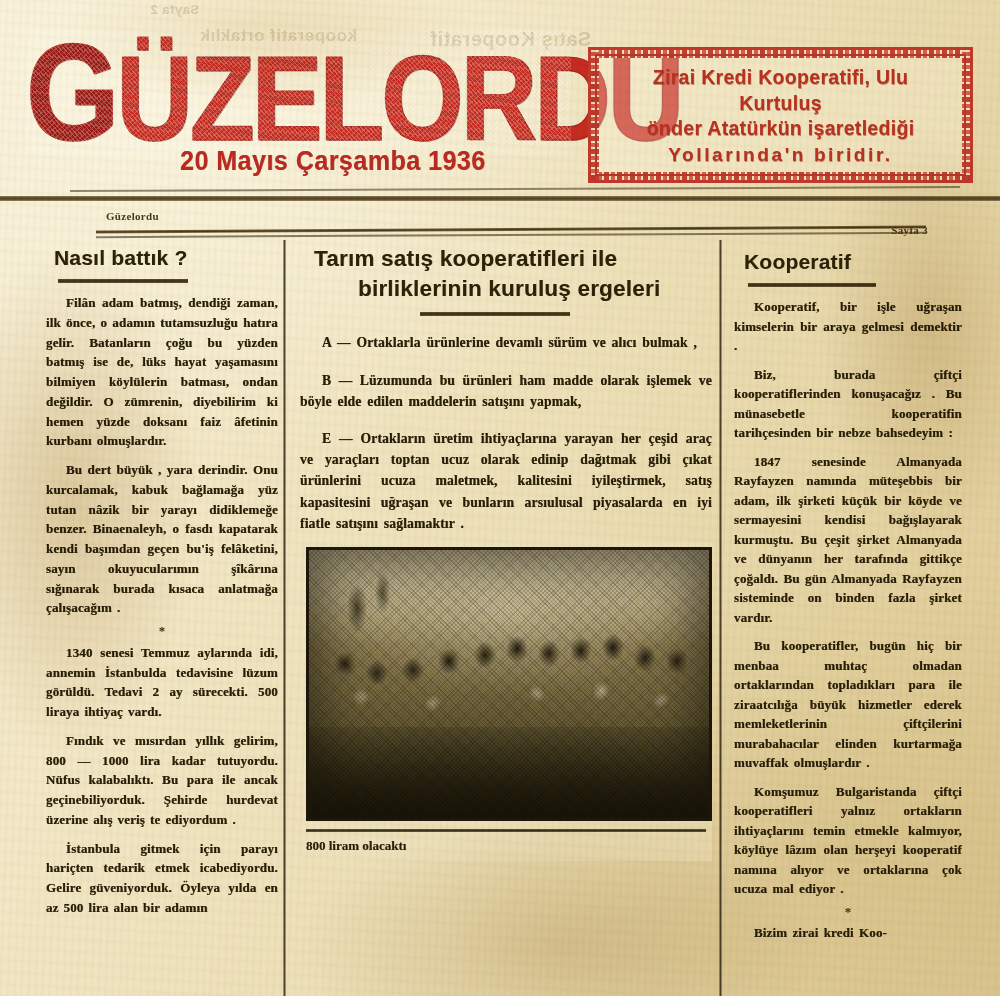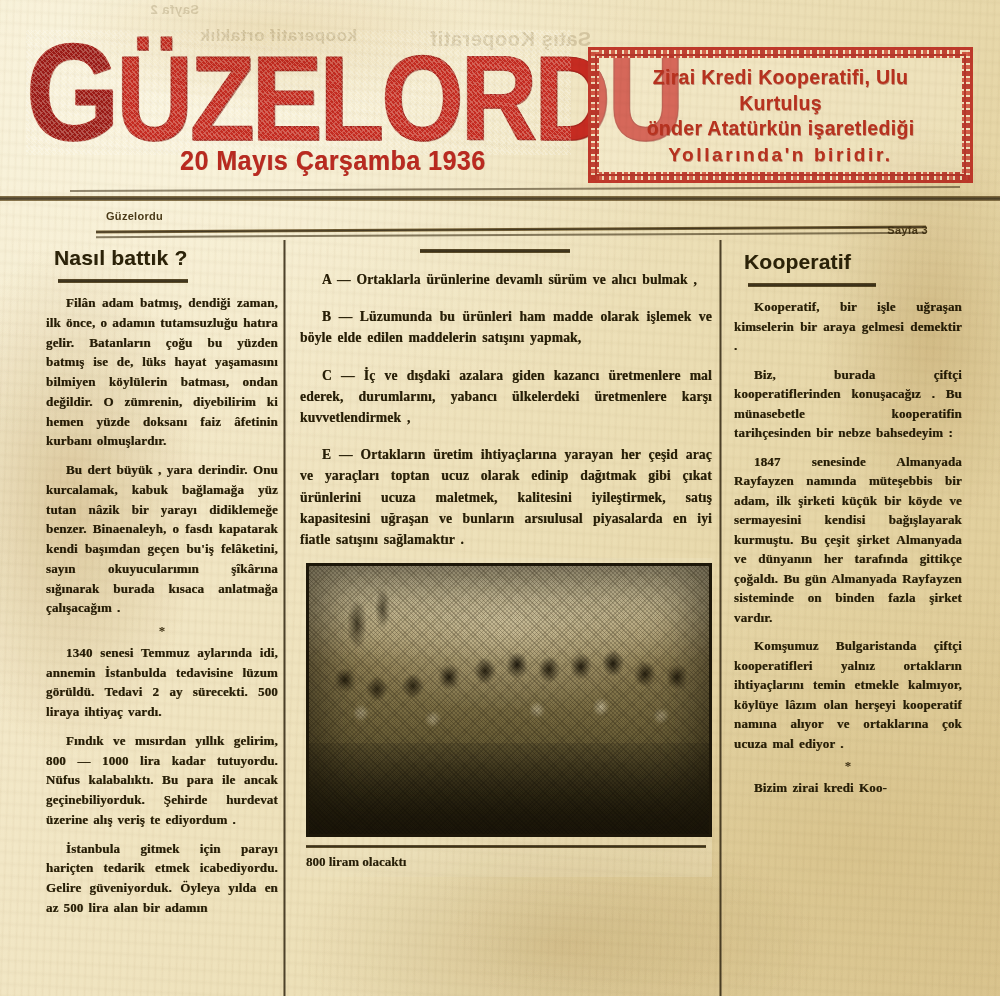--- a/index.html
+++ b/index.html
@@ -101,21 +101,21 @@
   .rule-main{
     position:absolute;left:0;top:196px;width:1000px;height:5px;
     background:linear-gradient(180deg,#7a6232 0%,#3a2d14 40%,#2c2210 60%,#8a7240 100%);
     opacity:.85;
   }
   .rule-thin{position:absolute;left:70px;top:188px;width:890px;height:2px;background:rgba(60,46,20,.55);transform:rotate(-.25deg);}
 
   
   .runhead{position:absolute;left:0;top:206px;width:1000px;height:34px;}
   .runhead .folio{
-    position:absolute;font-family:Liberation Sans, sans-serif;font-weight:700;
+    position:absolute;font-family:Liberation Serif, serif;font-weight:700;
     font-size:11px;color:#4a3a18;letter-spacing:.3px;
   }
   .runhead .left{left:106px;top:4px;}
   .runhead .right{right:72px;top:18px;}
   .runhead .hr{
     position:absolute;left:96px;top:22px;width:830px;height:3px;
     background:linear-gradient(180deg,#6d5626,#2f2410 55%,#7d6632);
     transform:rotate(-.35deg);opacity:.9;
   }
   .runhead .hr2{
@@ -278,25 +278,28 @@
       <div class="hdrule w1"></div>
       <p class="body">Filân adam batmış, dendiği zaman, ilk önce, o adamın tutamsuzluğu hatıra gelir. Batanların çoğu bu yüzden batmış ise de, lüks hayat yaşamasını bilmiyen köylülerin batması, ondan değildir. O zümrenin, diyebilirim ki hemen yüzde doksanı faiz âfetinin kurbanı olmuşlardır.</p>
       <p class="body">Bu dert büyük , yara derindir. Onu kurcalamak, kabuk bağlamağa yüz tutan nâzik bir yarayı didiklemeğe benzer. Binaenaleyh, o fasdı kapatarak kendi başımdan geçen bu'iş felâketini, sayın okuyucularımın şîkârına sığınarak burada kısaca anlatmağa çalışacağım .</p>
       <div class="sep-dot">*</div>
       <p class="body">1340 senesi Temmuz aylarında idi, annemin İstanbulda tedavisine lüzum görüldü. Tedavi 2 ay sürecekti. 500 liraya ihtiyaç vardı.</p>
       <p class="body">Fındık ve mısırdan yıllık gelirim, 800 — 1000 lira kadar tutuyordu. Nüfus kalabalıktı. Bu para ile ancak geçinebiliyorduk. Şehirde hurdevat üzerine alış veriş te ediyordum .</p>
       <p class="body">İstanbula gitmek için parayı hariçten tedarik etmek icabediyordu. Gelire güveniyorduk. Öyleya yılda en az 500 lira alan bir adamın</p>
     </div>
 
     <div class="col col-mid">
+      <h2 class="hd hd-mid">
+        <span>Tarım satış kooperatifleri ile</span>
+        <span class="l2">birliklerinin kuruluş ergeleri</span>
+      </h2>
       <div class="hdrule w2"></div>
 
       <p class="body item">A — Ortaklarla ürünlerine devamlı sürüm ve alıcı bulmak ,</p>
       <p class="body item">B — Lüzumunda bu ürünleri ham madde olarak işlemek ve böyle elde edilen maddelerin satışını yapmak,</p>
-      <p class="body item">C — İç ve dışdaki azalara giden kazancı üretmenlere mal ederek, durumlarını, yabancı ülkelerdeki üretmenlere karşı kuvvetlendirmek ,</p>
       <p class="body item">E — Ortakların üretim ihtiyaçlarına yarayan her çeşid araç ve yaraçları toptan ucuz olarak edinip dağıtmak gibi çıkat ürünlerini ucuza maletmek, kalitesini iyileştirmek, satış kapasitesini uğraşan ve bunların arsıulusal piyasalarda en iyi fiatle satışını sağlamaktır .</p>
 
       <div class="photo-wrap">
         <div class="photo">
           <div class="sky"></div>
           <div class="tree"></div>
           <div class="crowd"></div>
           <div class="ground"></div>
           <div class="halftone"></div>
           <div class="vig"></div>
@@ -305,20 +308,21 @@
         <div class="caption cutline">800 liram olacaktı</div>
       </div>
     </div>
 
     <div class="col col-right">
       <h2 class="hd hd-right">Kooperatif</h2>
       <div class="hdrule w3"></div>
       <p class="body">Kooperatif, bir işle uğraşan kimselerin bir araya gelmesi demektir .</p>
       <p class="body">Biz, burada çiftçi kooperatiflerinden konuşacağız . Bu münasebetle kooperatifin tarihçesinden bir nebze bahsedeyim :</p>
       <p class="body">1847 senesinde Almanyada Rayfayzen namında müteşebbis bir adam, ilk şirketi küçük bir köyde ve sermayesini kendisi bağışlayarak kurmuştu. Bu çeşit şirket Almanyada ve dünyanın her tarafında gittikçe çoğaldı. Bu gün Almanyada Rayfayzen sisteminde on binden fazla şirket vardır.</p>
+      <p class="body">Bu kooperatifler, bugün hiç bir menbaa muhtaç olmadan ortaklarından topladıkları para ile ziraatcılığa büyük hizmetler ederek memleketlerinin çiftçilerini murabahacılar elinden kurtarmağa muvaffak olmuşlardır .</p>
       <p class="body">Komşumuz Bulgaristanda çiftçi kooperatifleri yalnız ortakların ihtiyaçlarını temin etmekle kalmıyor, köylüye lâzım olan herşeyi kooperatif namına alıyor ve ortaklarına çok ucuza mal ediyor .</p>
       <div class="sep-dot">*</div>
       <p class="body">Bizim zirai kredi Koo-</p>
     </div>
   </div>
 
   <div class="stain s1"></div>
   <div class="stain s2"></div>
   <div class="stain s3"></div>
   <div class="stain s4"></div>

